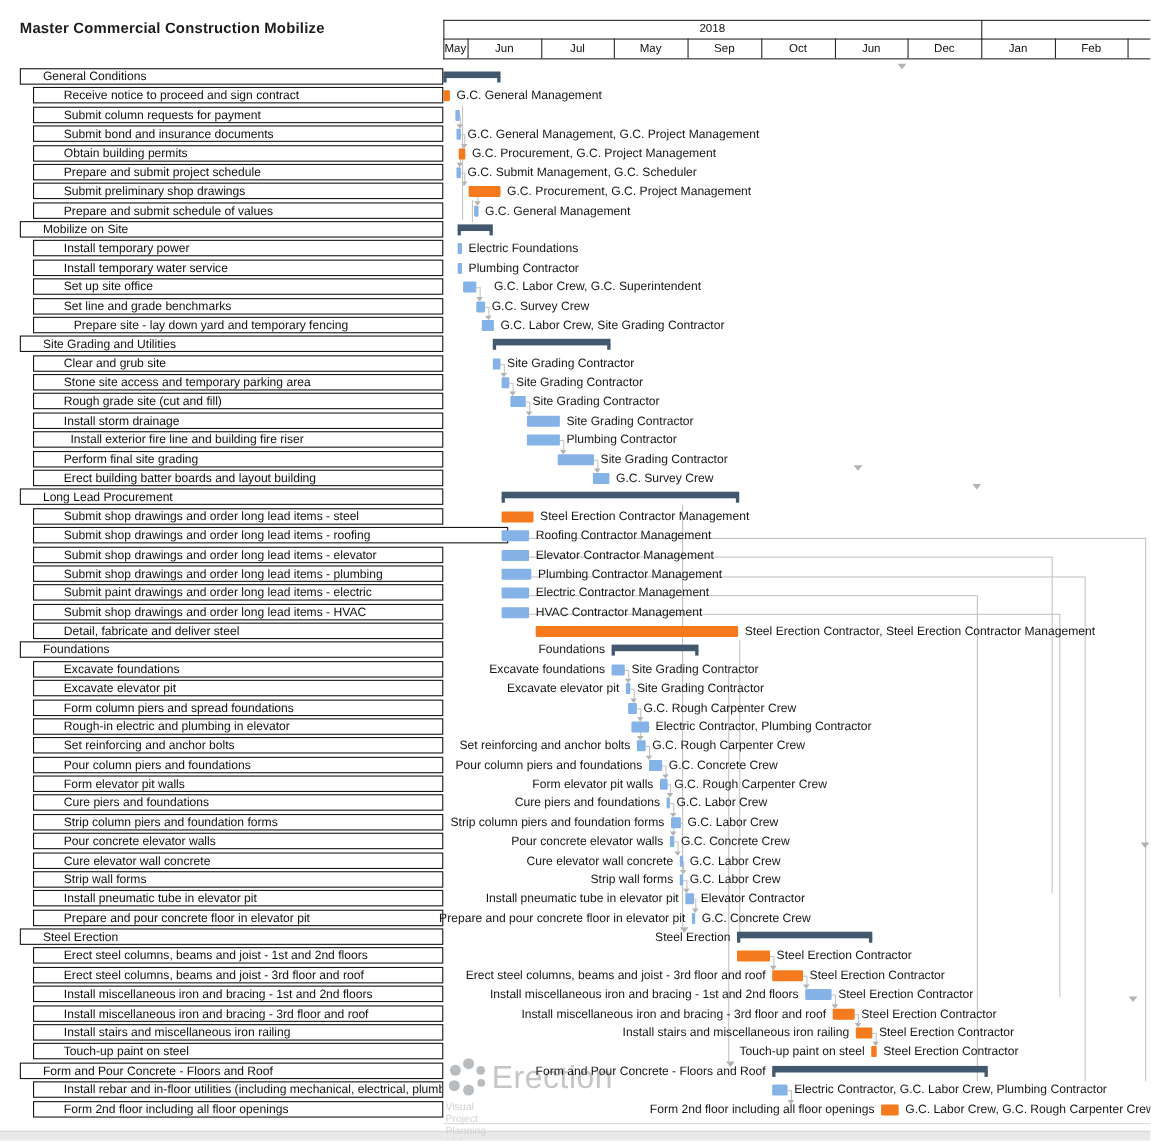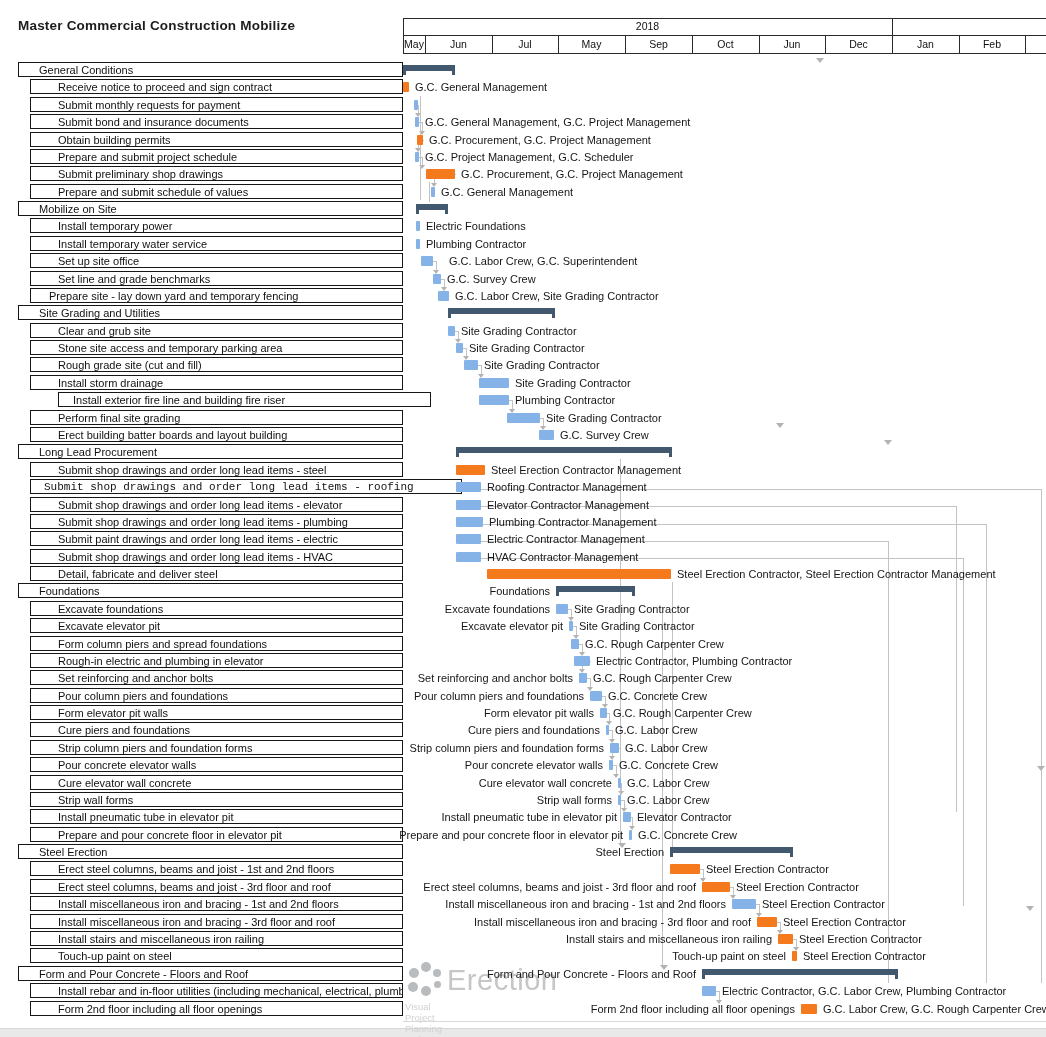--- a/index.html
+++ b/index.html
@@ -188,21 +188,21 @@
       <div class="tri" style="left: 660px; top: 965px;"></div>
     </div>
   <div id="table">
       <div class="trow" style="left: 18px; top: 62px; width: 385px; height: 15px; padding-left: 20px;">
         <span>General Conditions</span>
       </div>
       <div class="trow" style="left: 30px; top: 79px; width: 373px; height: 15px; padding-left: 27px;">
         <span>Receive notice to proceed and sign contract</span>
       </div>
       <div class="trow" style="left: 30px; top: 97px; width: 373px; height: 15px; padding-left: 27px;">
-        <span>Submit monthly requests for payment</span>
+        <span>Submit column requests for payment</span>
       </div>
       <div class="trow" style="left: 30px; top: 114px; width: 373px; height: 15px; padding-left: 27px;">
         <span>Submit bond and insurance documents</span>
       </div>
       <div class="trow" style="left: 30px; top: 132px; width: 373px; height: 15px; padding-left: 27px;">
         <span>Obtain building permits</span>
       </div>
       <div class="trow" style="left: 30px; top: 149px; width: 373px; height: 15px; padding-left: 27px;">
         <span>Prepare and submit project schedule</span>
       </div>
@@ -220,54 +220,54 @@
       </div>
       <div class="trow" style="left: 30px; top: 236px; width: 373px; height: 15px; padding-left: 27px;">
         <span>Install temporary water service</span>
       </div>
       <div class="trow" style="left: 30px; top: 253px; width: 373px; height: 15px; padding-left: 27px;">
         <span>Set up site office</span>
       </div>
       <div class="trow" style="left: 30px; top: 271px; width: 373px; height: 15px; padding-left: 27px;">
         <span>Set line and grade benchmarks</span>
       </div>
-      <div class="trow" style="left: 30px; top: 288px; width: 373px; height: 15px; padding-left: 18px;">
+      <div class="trow" style="left: 30px; top: 288px; width: 373px; height: 15px; padding-left: 36px;">
         <span>Prepare site - lay down yard and temporary fencing</span>
       </div>
       <div class="trow" style="left: 18px; top: 305px; width: 385px; height: 15px; padding-left: 20px;">
         <span>Site Grading and Utilities</span>
       </div>
       <div class="trow" style="left: 30px; top: 323px; width: 373px; height: 15px; padding-left: 27px;">
         <span>Clear and grub site</span>
       </div>
       <div class="trow" style="left: 30px; top: 340px; width: 373px; height: 15px; padding-left: 27px;">
         <span>Stone site access and temporary parking area</span>
       </div>
       <div class="trow" style="left: 30px; top: 357px; width: 373px; height: 15px; padding-left: 27px;">
         <span>Rough grade site (cut and fill)</span>
       </div>
       <div class="trow" style="left: 30px; top: 375px; width: 373px; height: 15px; padding-left: 27px;">
         <span>Install storm drainage</span>
       </div>
-      <div class="trow" style="left: 30px; top: 392px; width: 373px; height: 15px; padding-left: 14px; margin-left: 28px;">
+      <div class="trow" style="left: 30px; top: 392px; width: 373px; height: 15px; padding-left: 33px;">
         <span>Install exterior fire line and building fire riser</span>
       </div>
       <div class="trow" style="left: 30px; top: 410px; width: 373px; height: 15px; padding-left: 27px;">
         <span>Perform final site grading</span>
       </div>
       <div class="trow" style="left: 30px; top: 427px; width: 373px; height: 15px; padding-left: 27px;">
         <span>Erect building batter boards and layout building</span>
       </div>
       <div class="trow" style="left: 18px; top: 444px; width: 385px; height: 15px; padding-left: 20px;">
         <span>Long Lead Procurement</span>
       </div>
       <div class="trow" style="left: 30px; top: 462px; width: 373px; height: 15px; padding-left: 27px;">
         <span>Submit shop drawings and order long lead items - steel</span>
       </div>
-      <div class="trow" style="left: 30px; top: 479px; width: 432px; height: 15px; padding-left: 13px; font-family: Liberation Mono, monospace;">
+      <div class="trow" style="left: 30px; top: 479px; width: 432px; height: 15px; padding-left: 27px;">
         <span>Submit shop drawings and order long lead items - roofing</span>
       </div>
       <div class="trow" style="left: 30px; top: 497px; width: 373px; height: 15px; padding-left: 27px;">
         <span>Submit shop drawings and order long lead items - elevator</span>
       </div>
       <div class="trow" style="left: 30px; top: 514px; width: 373px; height: 15px; padding-left: 27px;">
         <span>Submit shop drawings and order long lead items - plumbing</span>
       </div>
       <div class="trow" style="left: 30px; top: 531px; width: 373px; height: 15px; padding-left: 27px;">
         <span>Submit paint drawings and order long lead items - electric</span>
@@ -357,21 +357,21 @@
   <div id="bars">
       <div class="bar summary" style="left: 403px; top: 65px; width: 52px; background: rgb(65, 88, 111);"></div>
       <div class="bar normal" style="left: 403px; top: 82px; width: 6px; background: rgb(245, 121, 29);"></div>
       <div class="lbl" style="left: 415px; top: 81px;">G.C. General Management</div>
       <div class="bar normal" style="left: 414px; top: 100px; width: 4px; background: rgb(133, 179, 232);"></div>
       <div class="bar normal" style="left: 415px; top: 117px; width: 4px; background: rgb(133, 179, 232);"></div>
       <div class="lbl" style="left: 425px; top: 116px;">G.C. General Management, G.C. Project Management</div>
       <div class="bar normal" style="left: 417px; top: 135px; width: 6px; background: rgb(245, 121, 29);"></div>
       <div class="lbl" style="left: 429px; top: 134px;">G.C. Procurement, G.C. Project Management</div>
       <div class="bar normal" style="left: 415px; top: 152px; width: 4px; background: rgb(133, 179, 232);"></div>
-      <div class="lbl" style="left: 425px; top: 151px;">G.C. Project Management, G.C. Scheduler</div>
+      <div class="lbl" style="left: 425px; top: 151px;">G.C. Submit Management, G.C. Scheduler</div>
       <div class="bar normal" style="left: 426px; top: 169px; width: 29px; background: rgb(245, 121, 29);"></div>
       <div class="lbl" style="left: 461px; top: 168px;">G.C. Procurement, G.C. Project Management</div>
       <div class="bar normal" style="left: 431px; top: 187px; width: 4px; background: rgb(133, 179, 232);"></div>
       <div class="lbl" style="left: 441px; top: 186px;">G.C. General Management</div>
       <div class="bar summary" style="left: 416px; top: 204px; width: 32px; background: rgb(65, 88, 111);"></div>
       <div class="bar normal" style="left: 416px; top: 221px; width: 4px; background: rgb(133, 179, 232);"></div>
       <div class="lbl" style="left: 426px; top: 220px;">Electric Foundations</div>
       <div class="bar normal" style="left: 416px; top: 239px; width: 4px; background: rgb(133, 179, 232);"></div>
       <div class="lbl" style="left: 426px; top: 238px;">Plumbing Contractor</div>
       <div class="bar normal" style="left: 421px; top: 256px; width: 12px; background: rgb(133, 179, 232);"></div>

